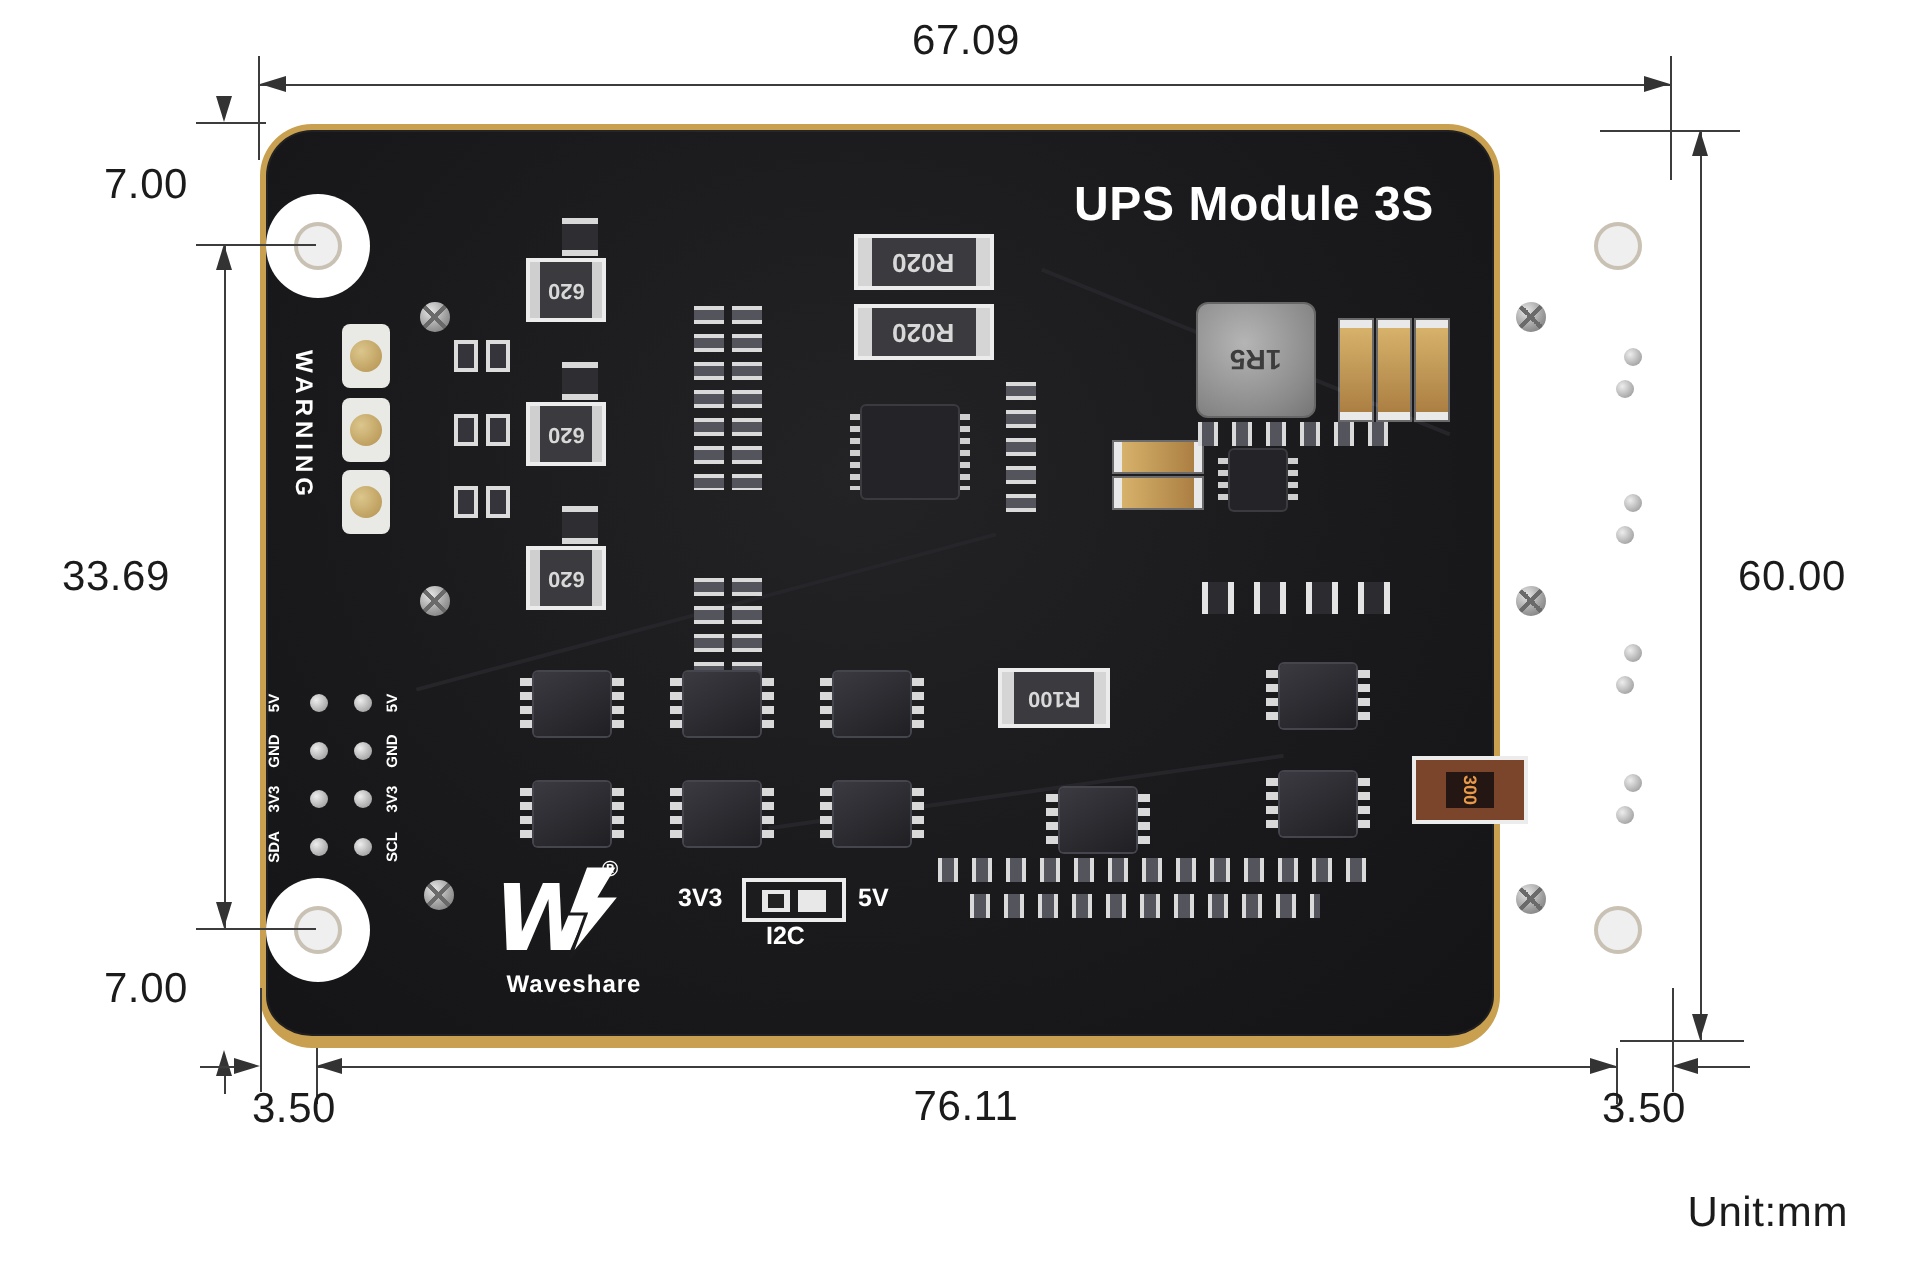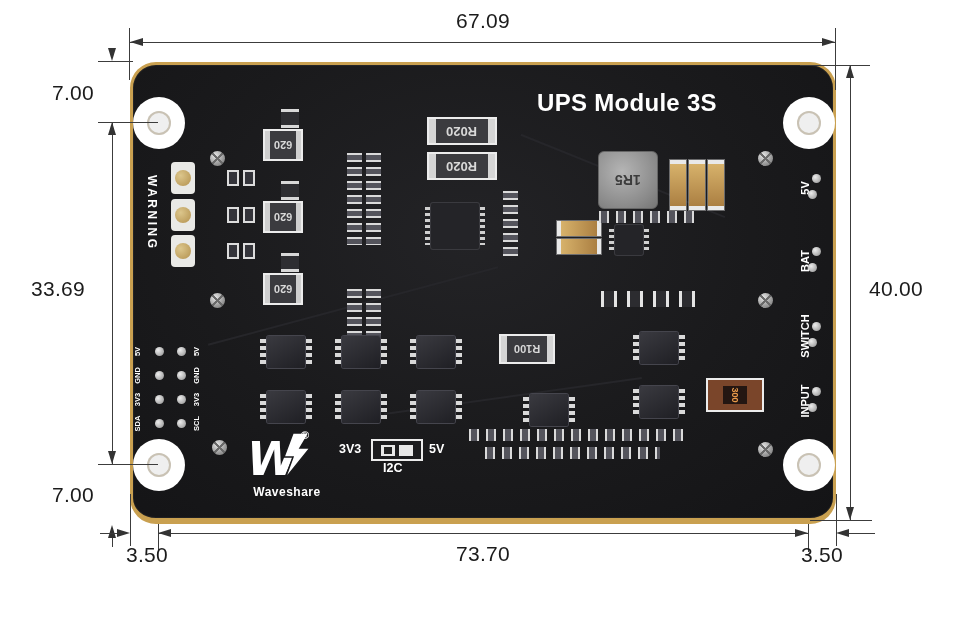--- a/index.html
+++ b/index.html
@@ -9,21 +9,21 @@
   
   .hline{position:absolute;height:1px;background:#3c3c3c}
   .vline{position:absolute;width:1px;background:#3c3c3c}
   .dimlabel{position:absolute;font-size:21px;letter-spacing:.3px;color:#1b1b1b;text-align:center;white-space:nowrap}
   .aL,.aR,.aU,.aD{position:absolute;width:0;height:0}
   .aL{border:4px solid transparent;border-left:0;border-right:13px solid #333}
   .aR{border:4px solid transparent;border-right:0;border-left:13px solid #333}
   .aU{border:4px solid transparent;border-top:0;border-bottom:13px solid #333}
   .aD{border:4px solid transparent;border-bottom:0;border-top:13px solid #333}
   
-  .board{position:absolute;left:130px;top:62px;width:706px;height:462px;box-sizing:border-box;
+  .board{position:absolute;left:130px;top:62px;width:620px;height:462px;box-sizing:border-box;
          background:radial-gradient(ellipse at 48% 38%,#232326 0%,#1a1a1c 55%,#141416 100%);
          border:3px solid #c9a050;border-bottom-width:6px;border-radius:26px;
          box-shadow:inset 0 0 0 1px rgba(255,255,255,.05)}
   .hole{position:absolute;width:52px;height:52px;border-radius:50%;background:#fff}
   .hole::after{content:"";position:absolute;left:14px;top:14px;width:24px;height:24px;border-radius:50%;
          background:#efefef;box-shadow:inset 0 0 0 2px #c9c2b4}
   .title{position:absolute;font-size:24px;font-weight:bold;color:#fff;letter-spacing:.3px;white-space:nowrap}
   .warning{position:absolute;writing-mode:vertical-rl;font-size:12px;font-weight:bold;color:#fff;letter-spacing:2.5px}
   .led{position:absolute;width:24px;height:32px;background:#e9e9e6;border-radius:4px}
   .led::after{content:"";position:absolute;left:4px;top:8px;width:16px;height:16px;border-radius:50%;
@@ -253,34 +253,35 @@
     <div class="aU" style="left:108px;top:525px"></div>
     <div class="vline" style="left:112px;top:538px;height:9px"></div>
   </div>
 
   <div>
     <div class="hline" style="left:800px;top:65px;width:70px"></div>
     <div class="hline" style="left:810px;top:520px;width:62px"></div>
     <div class="vline" style="left:850px;top:65px;height:455px"></div>
     <div class="aU" style="left:846px;top:65px"></div>
     <div class="aD" style="left:846px;top:507px"></div>
-    <div class="dimlabel" style="left:853px;top:277px;width:86px">40.00</div>
+    <div class="dimlabel" style="left:853px;top:277px;width:86px">60.00</div>
   </div>
 
   <div>
     <div class="vline" style="left:130px;top:494px;height:52px"></div>
     <div class="vline" style="left:158px;top:524px;height:28px"></div>
     <div class="vline" style="left:808px;top:524px;height:28px"></div>
     <div class="vline" style="left:836px;top:494px;height:52px"></div>
     <div class="hline" style="left:158px;top:533px;width:650px"></div>
     <div class="aL" style="left:158px;top:529px"></div>
     <div class="aR" style="left:795px;top:529px"></div>
     <div class="hline" style="left:100px;top:533px;width:17px"></div>
     <div class="aR" style="left:117px;top:529px"></div>
     <div class="aL" style="left:836px;top:529px"></div>
     <div class="hline" style="left:849px;top:533px;width:26px"></div>
     <div class="dimlabel" style="left:108px;top:543px;width:78px">3.50</div>
-    <div class="dimlabel" style="left:423px;top:542px;width:120px">73.70</div>
+    <div class="dimlabel" style="left:423px;top:542px;width:120px">76.11</div>
     <div class="dimlabel" style="left:783px;top:543px;width:78px">3.50</div>
   </div>
 
+  <div class="dimlabel" style="left:810px;top:595px;width:114px;text-align:right">Unit:mm</div>
 
 </div>
 
 </body></html>

